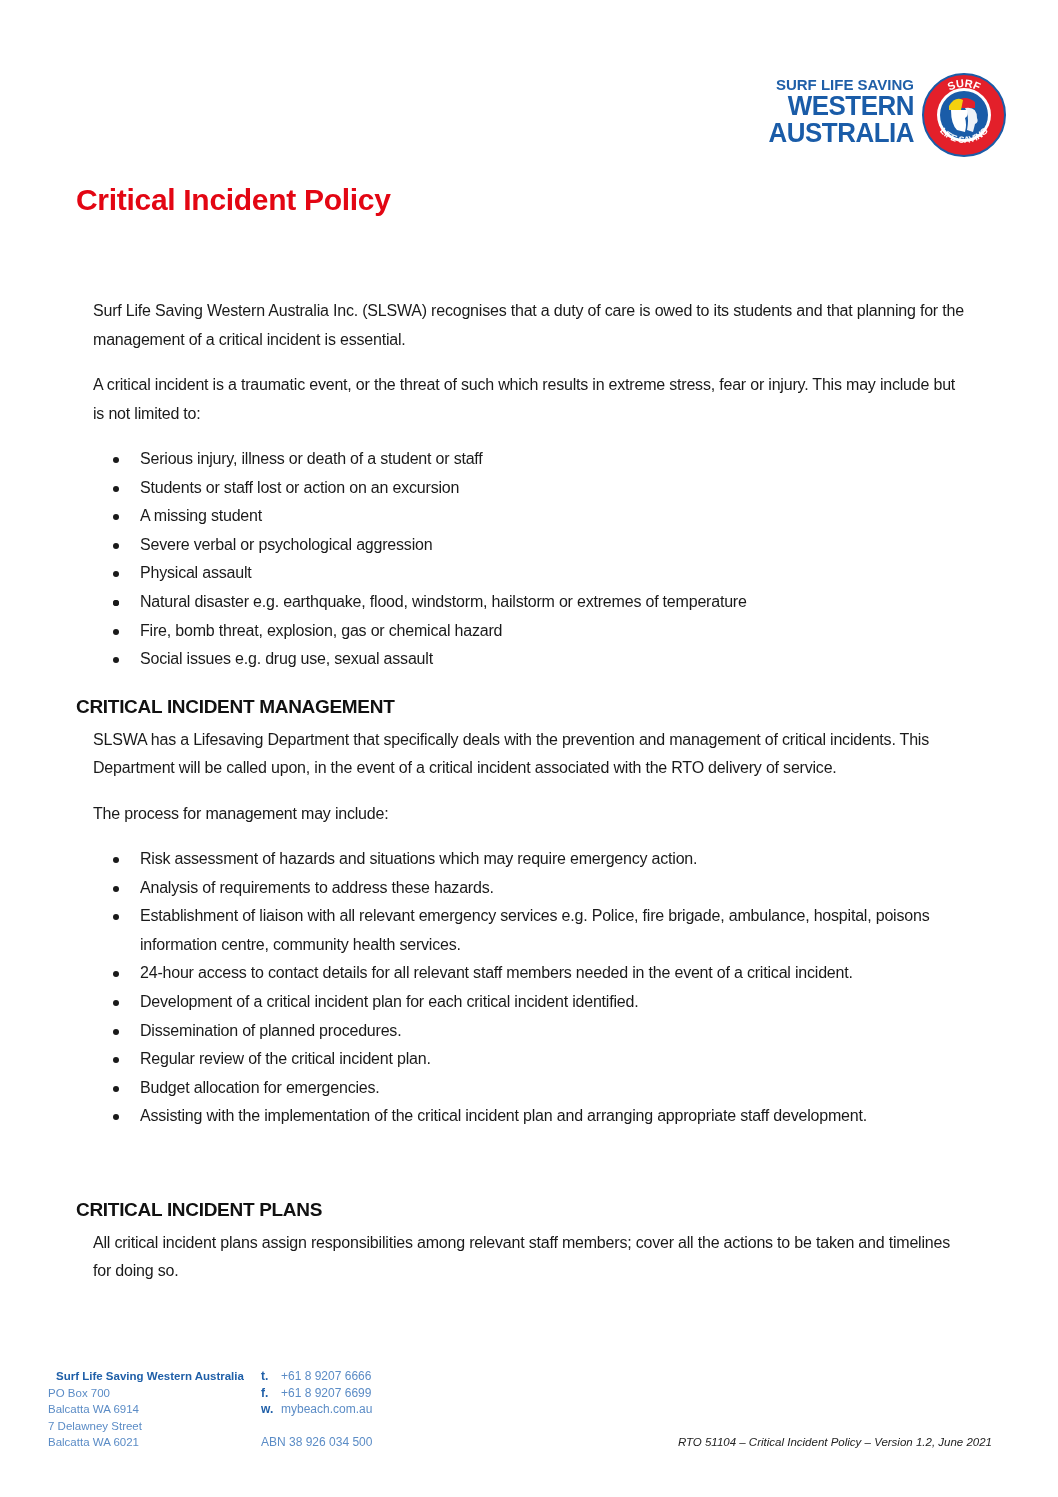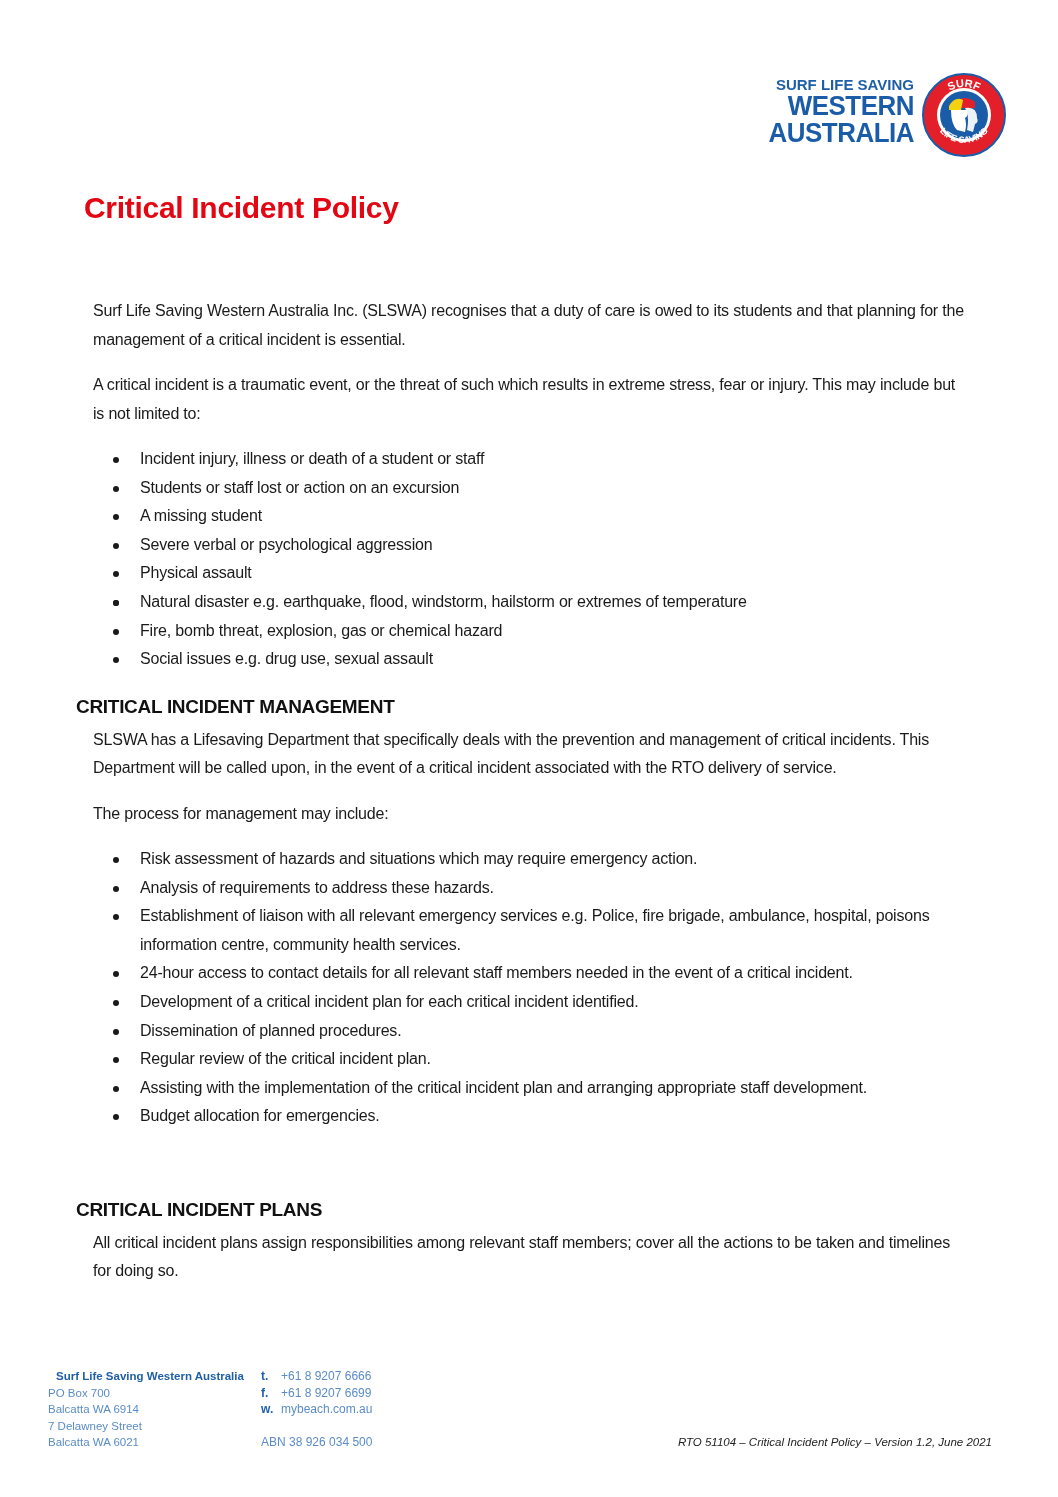--- a/index.html
+++ b/index.html
@@ -14,21 +14,21 @@
       font-family: "Liberation Sans", sans-serif; font-weight: bold; color: #1f5fa8;
       font-size: 15px; letter-spacing: 0px; line-height: 16px; text-align: right; margin-right: 0;
     }
     .logo-big {
       font-family: "Liberation Sans", sans-serif; font-weight: bold; color: #1a5ca8;
       font-size: 27px; line-height: 27px; letter-spacing: -0.5px; transform: scaleX(0.96); transform-origin: right;
     }
     .logo-badge { position: absolute; left: 257px; top: -2px; width: 86px; height: 86px; }
 
     .title {
-      position: absolute; top: 183px; left: 76px; margin: 8px;
+      position: absolute; top: 183px; left: 76px; margin: 0;
       font-family: "Liberation Sans", sans-serif; font-weight: bold;
       color: #e30613; font-size: 30px; letter-spacing: -0.3px;
     }
     .body-text {
       position: absolute; left: 76px; width: 910px;
       font-size: 16px; line-height: 28.5px; color: #1a1a1a; letter-spacing: -0.2px;
     }
     p { margin: 17px; }
     .para + .para { margin-top: 0; }
     ul.bullets { list-style: none; margin: 0; padding: 0; }
@@ -82,21 +82,21 @@
     </text>
   </svg>
 </div>
 
 <h1 class="title">Critical Incident Policy</h1>
 
 <div class="body-text" style="top: 280px;">
   <p class="para">Surf Life Saving Western Australia Inc. (SLSWA) recognises that a duty of care is owed to its students and that planning for the management of a critical incident is essential.</p>
   <p class="para" style="margin-top: 9px;">A critical incident is a traumatic event, or the threat of such which results in extreme stress, fear or injury. This may include but is not limited to:</p>
   <ul class="bullets" style="margin-top: 10px;">
-    <li><span class="dot"></span><span>Incident injury, illness or death of a student or staff</span></li>
+    <li><span class="dot"></span><span>Serious injury, illness or death of a student or staff</span></li>
     <li><span class="dot"></span><span>Students or staff lost or action on an excursion</span></li>
     <li><span class="dot"></span><span>A missing student</span></li>
     <li><span class="dot"></span><span>Severe verbal or psychological aggression</span></li>
     <li><span class="dot"></span><span>Physical assault</span></li>
     <li><span class="dot"></span></li>
     <li><span class="dot"></span><span>Natural disaster e.g. earthquake, flood, windstorm, hailstorm or extremes of temperature</span></li>
     <li><span class="dot"></span><span>Fire, bomb threat, explosion, gas or chemical hazard</span></li>
     <li><span class="dot"></span><span>Social issues e.g. drug use, sexual assault</span></li>
   </ul>
 </div>
@@ -106,22 +106,22 @@
   <p class="para" style="margin-top: 4px;">SLSWA has a Lifesaving Department that specifically deals with the prevention and management of critical incidents. This Department will be called upon, in the event of a critical incident associated with the RTO delivery of service.</p>
   <p class="para" style="margin-top: 9px;">The process for management may include:</p>
   <ul class="bullets" style="margin-top: 10px;">
     <li><span class="dot"></span><span>Risk assessment of hazards and situations which may require emergency action.</span></li>
     <li><span class="dot"></span><span>Analysis of requirements to address these hazards.</span></li>
     <li><span class="dot"></span><span>Establishment of liaison with all relevant emergency services e.g. Police, fire brigade, ambulance, hospital, poisons information centre, community health services.</span></li>
     <li><span class="dot"></span><span>24-hour access to contact details for all relevant staff members needed in the event of a critical incident.</span></li>
     <li><span class="dot"></span><span>Development of a critical incident plan for each critical incident identified.</span></li>
     <li><span class="dot"></span><span>Dissemination of planned procedures.</span></li>
     <li><span class="dot"></span><span>Regular review of the critical incident plan.</span></li>
+    <li><span class="dot"></span><span>Budget allocation for emergencies.</span></li>
     <li><span class="dot"></span><span>Assisting with the implementation of the critical incident plan and arranging appropriate staff development.</span></li>
-    <li><span class="dot"></span><span>Budget allocation for emergencies.</span></li>
   </ul>
 </div>
 
 <div class="body-text" style="top: 1196px;">
   <h2 class="heading">CRITICAL INCIDENT PLANS</h2>
   <p class="para" style="margin-top: 4px;">All critical incident plans assign responsibilities among relevant staff members; cover all the actions to be taken and timelines for doing so.</p>
 </div>
 
 <div class="footer-left">
   <div class="org">Surf Life Saving Western Australia</div>

